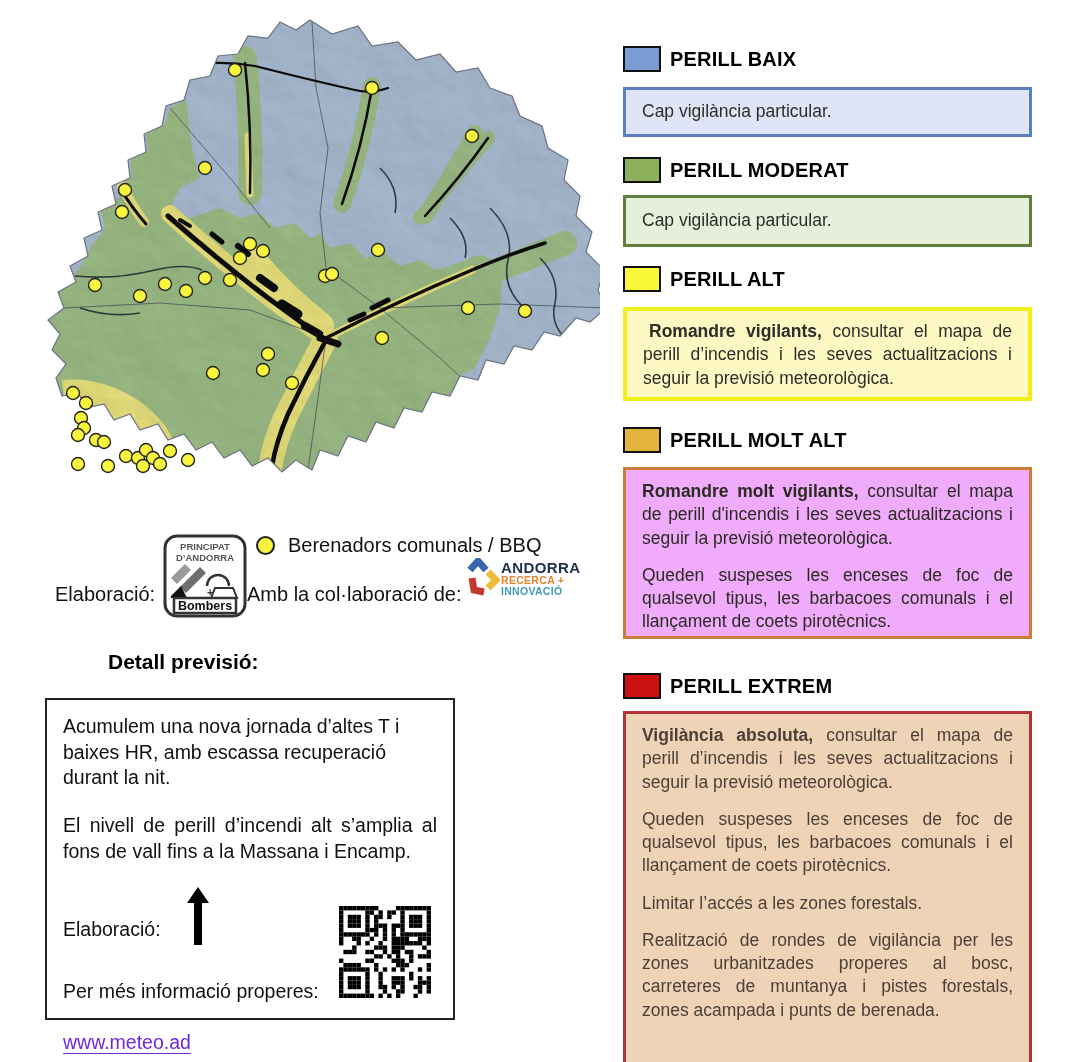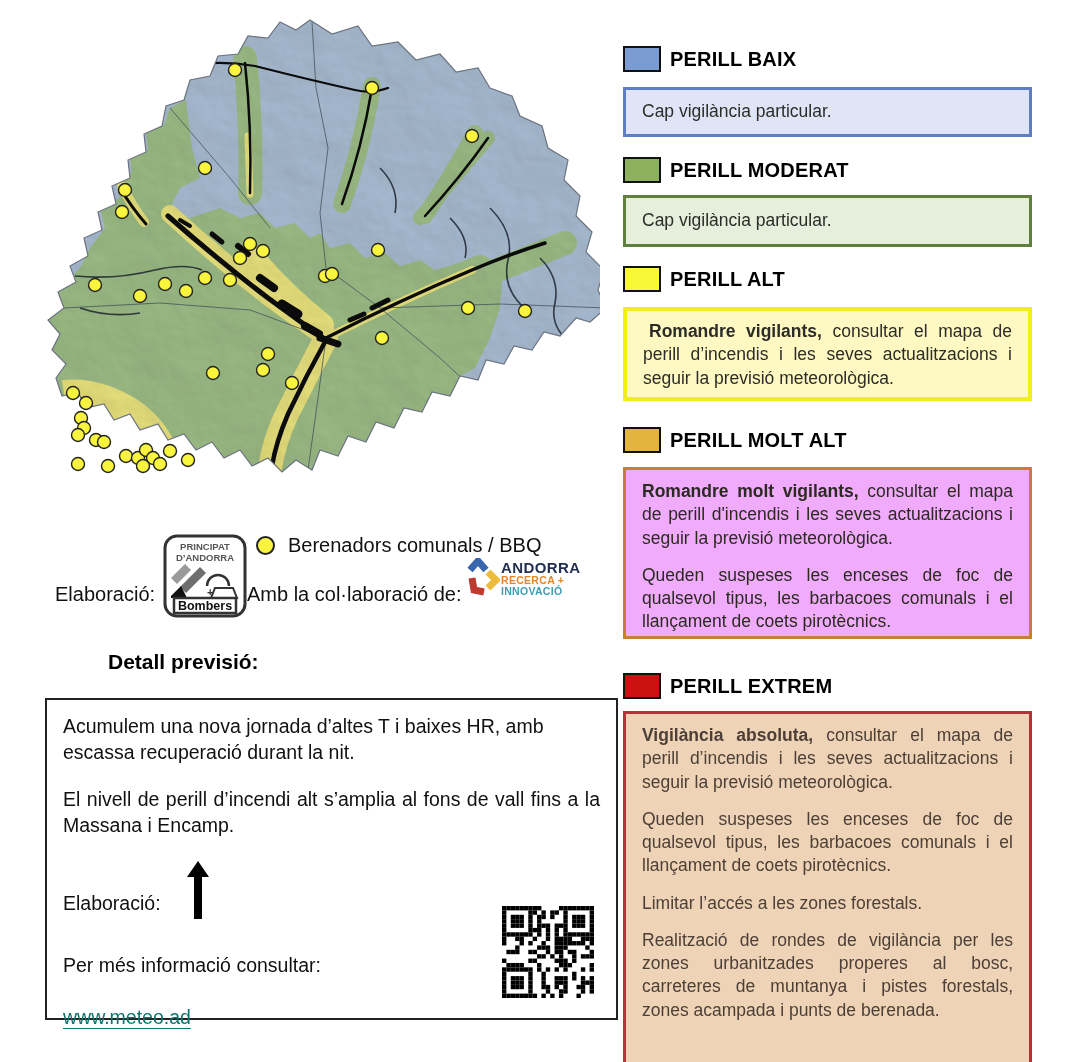--- a/index.html
+++ b/index.html
@@ -16,30 +16,30 @@
   .elab{left:55px;top:583px;}
   .collab{left:247px;top:583px;}
   .bombers{position:absolute;left:163px;top:534px;}
   .ari{position:absolute;left:464px;top:558px;display:flex;align-items:flex-start;gap:1px;}
   .ari-text{display:flex;flex-direction:column;line-height:1.02;padding-top:2px;}
   .ari-t1{font-size:15px;font-weight:bold;color:#22304f;letter-spacing:.4px;}
   .ari-t2{font-size:10.5px;font-weight:bold;color:#e2862f;letter-spacing:.3px;}
   .ari-t3{font-size:10.5px;font-weight:bold;color:#3f9cb4;letter-spacing:.3px;}
   .detall-title{position:absolute;left:60px;top:650px;font-size:21px;font-weight:bold;color:#000;margin-left:48px;}
   .forecast-box{
-    position:absolute;left:45px;top:698px;width:573px;height:322px;border:2px solid #222;
+    position:absolute;left:45px;top:698px;width:410px;height:322px;border:2px solid #222;
     box-sizing:border-box;padding:14px 16px 12px 16px;font-size:19.5px;line-height:1.32;color:#111;
   }
   .forecast-box p{margin:0 0 0 0;}
   .fc-p1{margin-bottom:22px !important;}
   .fc-p2{text-align:justify;margin-bottom:18px !important;}
   .trend-row{display:flex;align-items:flex-end;gap:26px;height:62px;}
   .trend-row .t-lbl{padding-bottom:2px;}
   .fc-info{margin-top:34px !important;}
-  .fc-link{display:inline-block;margin-top:26px;color:#0f766e;text-decoration:underline;text-underline-offset:4px;}
+  .fc-link{display:inline-block;margin-top:26px;color:#6d28d9;text-decoration:underline;text-underline-offset:4px;}
   .qr{position:absolute;right:22px;bottom:20px;width:92px;height:92px;}
   
   .lvl-hdr{position:absolute;left:623px;display:flex;align-items:center;gap:9px;height:30px;}
   .lvl-hdr .swatch{width:38px;height:26px;border:2px solid #111;box-sizing:border-box;flex:0 0 auto;}
   .lvl-hdr .title{font-size:20px;font-weight:bold;color:#000;letter-spacing:.2px;white-space:nowrap;}
   .lvl-box{
     position:absolute;left:623px;width:409px;box-sizing:border-box;border:3px solid #888;
     padding:10px 16px;font-size:17.5px;line-height:1.33;color:#2c2c28;
   }
   .lvl-box p{margin:0;text-align:justify;}
@@ -229,21 +229,21 @@
 
   <div class="forecast-box">
     <p class="fc-p1">Acumulem una nova jornada d’altes T i baixes HR, amb escassa recuperació durant la nit.</p>
     <p class="fc-p2">El nivell de perill d’incendi alt s’amplia al fons de vall fins a la Massana i Encamp.</p>
     <div class="trend-row">
       <span class="t-lbl">Elaboració:</span>
       <svg width="22" height="58" viewBox="0 0 22 58">
         <polygon points="11,0 22,16 15,16 15,58 7,58 7,16 0,16" fill="#000"></polygon>
       </svg>
     </div>
-    <p class="fc-info">Per més informació consultar:</p>
+    <p class="fc-info">Per més informació properes:</p>
     <a class="fc-link" href="#">www.meteo.ad</a>
     <svg class="qr" id="qr-svg" viewBox="0 0 21 21">
         <rect x="0" y="0" width="1" height="1" fill="#000"></rect>
         <rect x="1" y="0" width="1" height="1" fill="#000"></rect>
         <rect x="2" y="0" width="1" height="1" fill="#000"></rect>
         <rect x="3" y="0" width="1" height="1" fill="#000"></rect>
         <rect x="4" y="0" width="1" height="1" fill="#000"></rect>
         <rect x="5" y="0" width="1" height="1" fill="#000"></rect>
         <rect x="6" y="0" width="1" height="1" fill="#000"></rect>
         <rect x="7" y="0" width="1" height="1" fill="#000"></rect>

